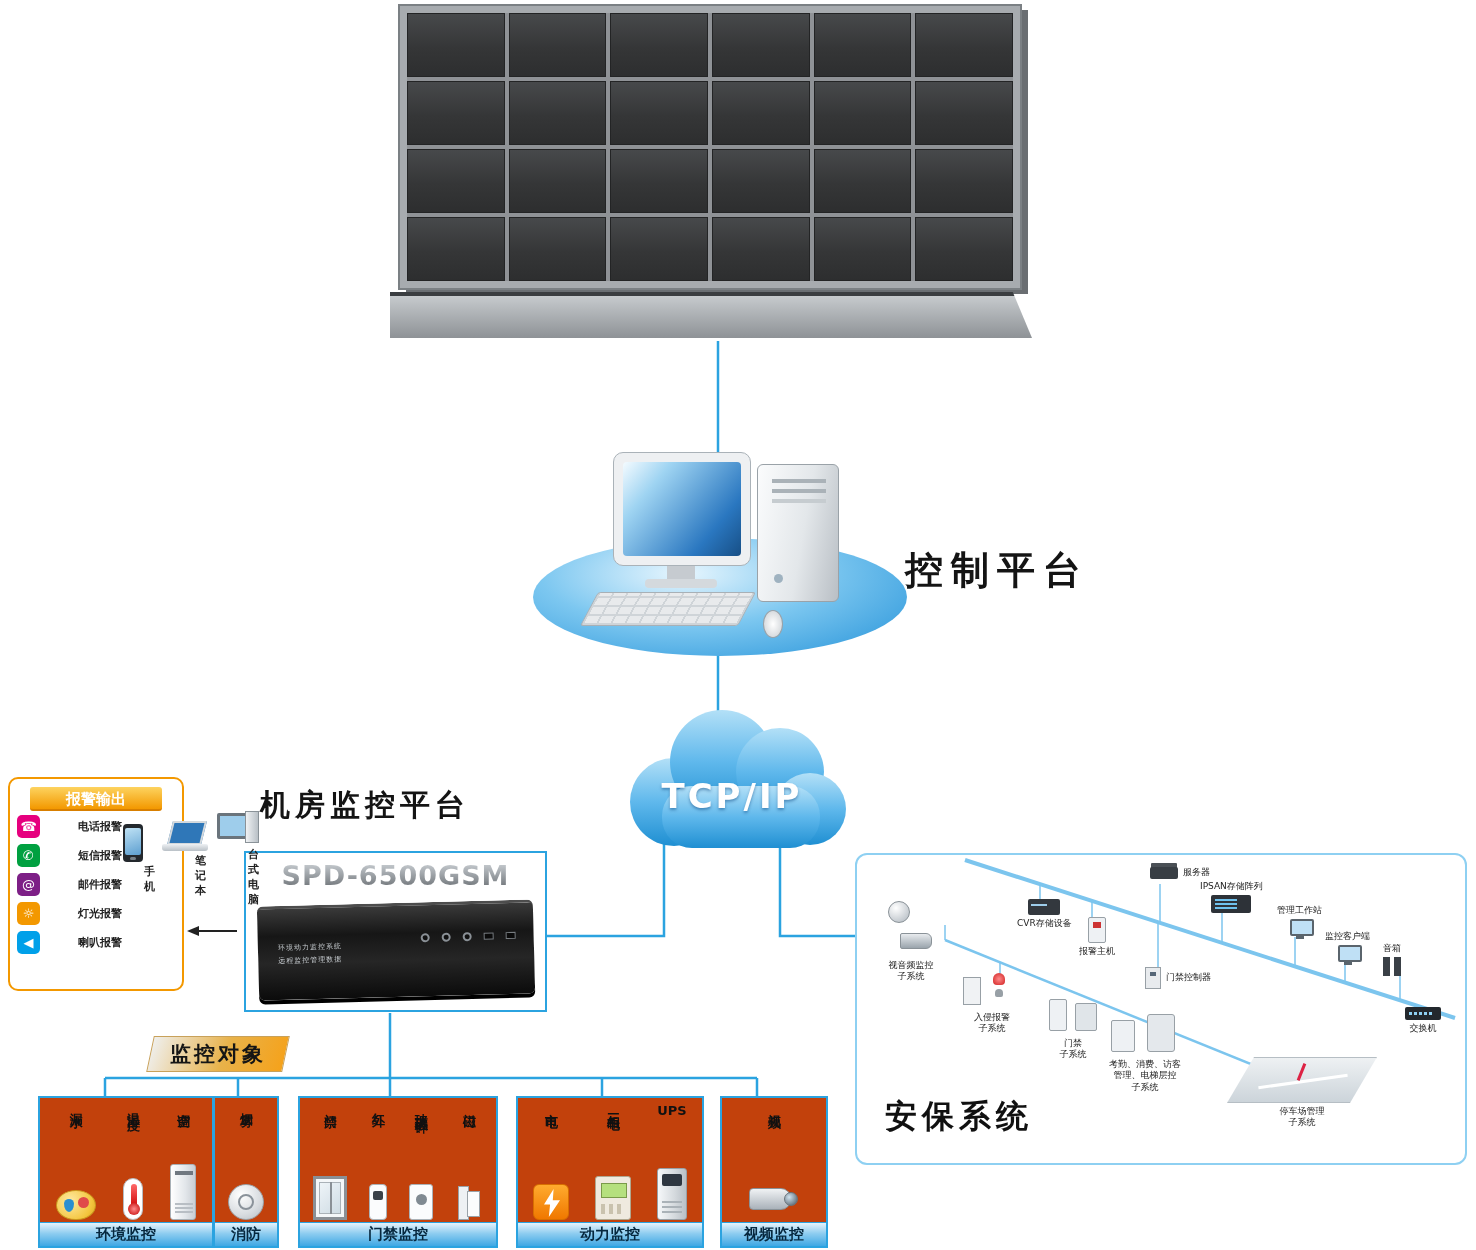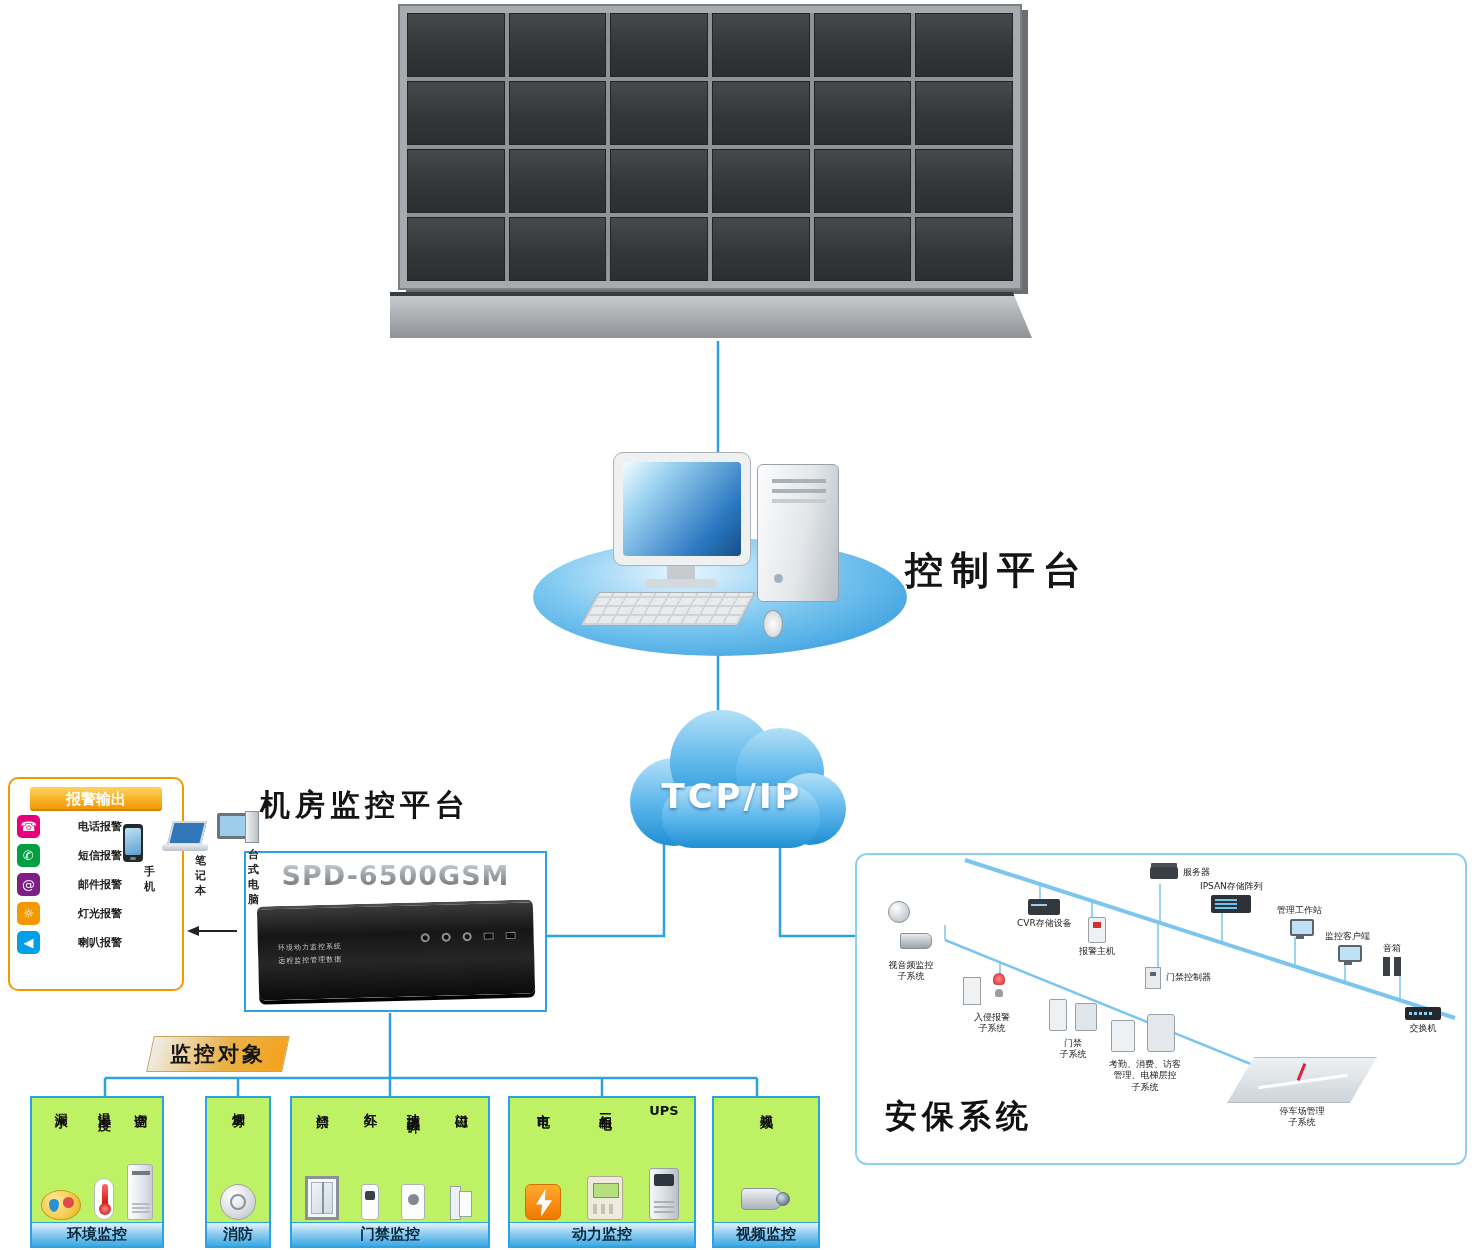--- a/index.html
+++ b/index.html
@@ -87,21 +87,21 @@
   .desktop-computer-icon::before{left:2px;top:2px;width:26px;height:20px;background:#9ecdeb;border:3px solid #6a747c;border-radius:2px;}
   .desktop-computer-icon::after{right:2px;top:0;width:12px;height:30px;background:linear-gradient(90deg,#f0f2f4,#b9c0c6);border:1px solid #8a9298;}
 
   
   .objects-label{position:absolute;left:150px;top:1036px;width:136px;height:36px;transform:skewX(-12deg);
                  background:linear-gradient(100deg,#efefed 0%,#e8b24a 55%,#f5a21b 100%);border:1px solid #c8a15a;
                  display:flex;align-items:center;justify-content:center;}
   .objects-label span{transform:skewX(12deg);font-size:21px;font-weight:bold;color:#151515;letter-spacing:3px;}
 
   #groups{position:absolute;inset:0;}
-  .mgroup{position:absolute;top:1096px;height:152px;background:#bef264;border:2px solid #2ba3e0;}
+  .mgroup{position:absolute;top:1096px;height:152px;background:#c2410c;border:2px solid #2ba3e0;margin-left:8px;}
   .mitems{position:absolute;top:5px;left:2px;right:2px;bottom:26px;display:flex;justify-content:space-around;align-items:stretch;}
   .mitem{display:flex;flex-direction:column;align-items:center;justify-content:space-between;}
   .vlabel{writing-mode:vertical-rl;text-orientation:upright;font-size:13px;font-weight:bold;color:#111;letter-spacing:2px;}
   .hlabel{font-size:13px;font-weight:bold;color:#111;}
   .mfooter{position:absolute;left:0;right:0;bottom:0;height:24px;display:flex;align-items:center;justify-content:center;
            font-size:15px;font-weight:bold;color:#06283f;border-top:1px solid #2ba3e0;
            background:linear-gradient(180deg,#e6f4fc 0%,#8fcdf0 45%,#3fa8e4 100%);}
 
   .gicon{position:relative;display:block;}
   .gicon::before,.gicon::after{content:"";position:absolute;}
@@ -359,21 +359,21 @@
           <span class="devic desktop-computer-icon"></span>
           <span class="alarm-lb">台式电脑</span>
         </div>
       </div>
   </div>
 
   <div class="objects-label">
     <span>监控对象</span>
   </div>
   <div id="groups">
-      <div class="mgroup" style="left: 30px; width: 134px;">
+      <div class="mgroup" style="left: 30px; width: 176px;">
         <div class="mitems">
           <div class="mitem">
             <span class="vlabel">漏水</span>
             <span class="gicon water-leak-icon"></span>
           </div>
           <div class="mitem">
             <span class="vlabel">温湿度</span>
             <span class="gicon temp-humidity-icon"></span>
           </div>
           <div class="mitem">

